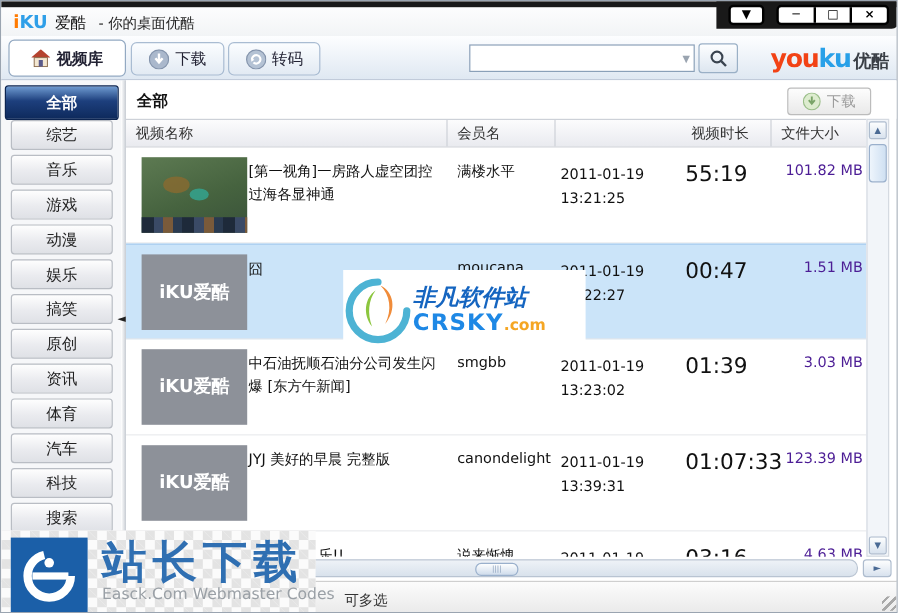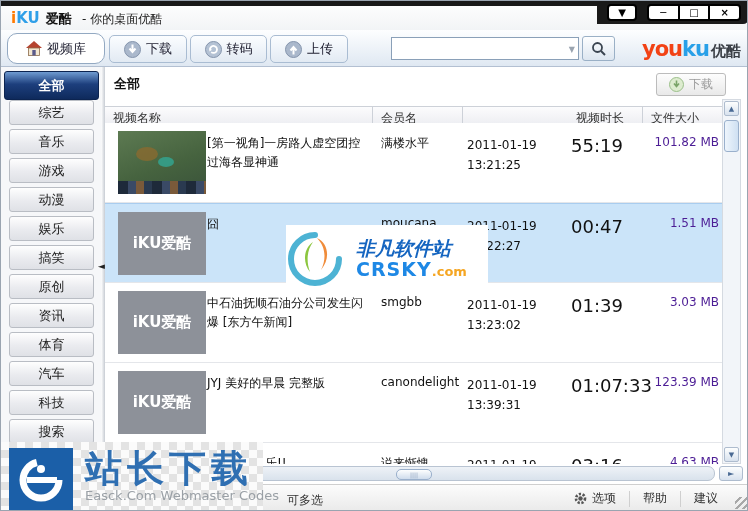--- a/index.html
+++ b/index.html
@@ -5,33 +5,33 @@
   * { margin:0; padding:0; box-sizing:border-box; }
   html,body { width:748px; height:511px; font-family:"DejaVu Sans","Liberation Sans",sans-serif; }
   .window { position:relative; width:748px; height:511px; background:#fff; overflow:hidden; border:1px solid #9aa4b0; }
 
   
   .top-edge { position:absolute; left:0; top:0; width:748px; height:5px; background:#191919; }
   .titlebar { position:absolute; left:0; top:0; width:748px; height:29px; background:linear-gradient(#ffffff,#f2f4f6); }
   .app-title { position:absolute; left:10px; top:8px; font-size:13px; color:#222; white-space:nowrap; }
   .logo-i { color:#ff7a00; font-weight:bold; font-size:15px; }
   .logo-ku { color:#2f9fe8; font-weight:bold; font-size:15px; }
-  .logo-brand { color:#111; font-weight:bold; font-size:13px; margin-left:2px; }
+  .logo-brand { color:#111; font-weight:normal; font-size:13px; margin-left:2px; }
   .logo-suffix { color:#222; font-size:12px; margin-left:6px; }
   .controls-bg { position:absolute; left:596px; top:0; width:152px; height:23px; background:#191919; border-radius:0 0 6px 0; }
   .winbtn { position:absolute; top:3px; height:17px; background:#fff; border:2px solid #000; border-radius:4px; display:flex; align-items:center; justify-content:center; font-size:10px; font-weight:bold; color:#000; cursor:pointer; }
   .btn-menu { left:606px; width:30px; }
   .btn-group { position:absolute; left:646px; top:3px; width:94px; height:17px; background:#fff; border:2px solid #000; border-radius:4px; display:flex; }
   .btn-group .gbtn { flex:1; display:flex; align-items:center; justify-content:center; font-size:10px; font-weight:bold; border-right:2px solid #000; cursor:pointer; }
   .btn-group .gbtn:last-child { border-right:none; }
 
   
   .toolbar { position:absolute; left:0; top:29px; width:748px; height:37px; background:linear-gradient(#fdfeff,#dfe8f2); border-bottom:1px solid #b3c0d2; }
   .tab { position:absolute; top:5px; height:28px; border:1px solid #a9bcd2; border-radius:5px; background:linear-gradient(#fbfdff,#e2eaf3); display:flex; align-items:center; justify-content:center; gap:5px; font-size:13px; color:#223; cursor:pointer; }
-  .tab.selected { top:3px; height:31px; background:#fff; border-color:#93a9c2; font-weight:normal;border-radius:10px; }
+  .tab.selected { top:3px; height:31px; background:#fff; border-color:#93a9c2; font-weight:bold; }
   .tab1 { left:6px; width:98px; }
   .tab2 { left:108px; width:78px; }
   .tab3 { left:189px; width:77px; }
   .tab4 { left:269px; width:78px; }
   .searchbox { position:absolute; left:390px; top:7px; width:188px; height:23px; background:#fff; border:1px solid #8aa0b8; }
   .searchbox input { position:absolute; left:2px; top:1px; width:166px; height:19px; border:none; outline:none; font-size:12px; }
   .search-dd { position:absolute; right:3px; top:7px; font-size:8px; color:#9aa4b0; cursor:pointer; }
   .searchbtn { position:absolute; left:581px; top:6px; width:33px; height:25px; border:1px solid #9ab0c6; border-radius:3px; background:linear-gradient(#fdfeff,#dde6f0); display:flex; align-items:center; justify-content:center; cursor:pointer; }
   .youku { position:absolute; right:8px; top:7px; font-weight:bold; white-space:nowrap; }
   .yk-you { color:#f24215; font-size:21px; letter-spacing:-1px; }
@@ -44,21 +44,21 @@
   .side-item.selected { left:3px; width:95px; height:29px; background:linear-gradient(#6f9bd1 0%,#1d3f7d 45%,#0e2a5c 100%); color:#fff; border-color:#0c2450; font-weight:bold; }
   .splitter { position:absolute; left:100px; top:66px; width:4px; height:417px; background:linear-gradient(90deg,#ffffff,#c7ccd3); cursor:col-resize; }
   .collapse-arrow { position:absolute; left:97px; top:260px; font-size:9px; color:#222; cursor:pointer; }
 
   
   .content { position:absolute; left:104px; top:66px; width:644px; height:417px; background:#fff; }
   .content-header { position:absolute; left:0; top:0; width:644px; height:32px; background:#fff; }
   .section-title { position:absolute; left:9px; top:8px; font-size:13px; font-weight:bold; color:#111; }
   .dl-btn { position:absolute; left:551px; top:6px; width:70px; height:23px; border:1px solid #bcbcbc; border-radius:3px; background:linear-gradient(#fdfdfd,#e9e9e9); display:flex; align-items:center; justify-content:center; gap:5px; font-size:12px; color:#9a9a9a; cursor:pointer; }
 
-  .thead { position:absolute; left:0; top:32px; width:617px; height:24px; background:linear-gradient(#fcfcfd,#e9eaef); border-top:1px solid #cdd1d8; border-bottom:1px solid #cdd1d8;margin-top:7px; }
+  .thead { position:absolute; left:0; top:32px; width:617px; height:24px; background:linear-gradient(#fcfcfd,#e9eaef); border-top:1px solid #cdd1d8; border-bottom:1px solid #cdd1d8; }
   .th { position:absolute; top:0; height:22px; line-height:22px; padding-left:8px; font-size:12px; color:#333; border-right:1px solid #cdd1d8; }
   .th1 { left:0; width:268px; } .th2 { left:268px; width:90px; } .th3 { left:358px; width:105px; } .th4 { left:463px; width:75px; } .th5 { left:538px; width:79px; border-right:none; }
 
   .rows { position:absolute; left:0; top:56px; width:617px; height:341px; overflow:hidden; }
   .row { position:absolute; left:0; width:617px; height:80px; background:#fff; border-bottom:1px solid #e4e6ea; cursor:pointer; }
   .row.selected { background:#cbe4f9; border-top:1px solid #a9cdef; }
   .r1 { top:0; } .r2 { top:80px; } .r3 { top:160px; } .r4 { top:240px; } .r5 { top:320px; }
   .thumb { position:absolute; left:13px; top:8px; width:88px; height:63px; }
   .thumb.placeholder { background:#8d9199; display:flex; align-items:center; justify-content:center; color:#fff; font-weight:bold; font-size:15px; letter-spacing:0; }
   .thumb.game { background:linear-gradient(160deg,#5d7a52 0%,#46633f 55%,#39523a 100%); position:absolute; }
@@ -85,21 +85,21 @@
   
   .statusbar { position:absolute; left:0; top:483px; width:748px; height:28px; background:linear-gradient(#fcfcfc,#e9e9e9); border-top:1px solid #cfcfcf; }
   .status-left { position:absolute; left:286px; top:7px; font-size:12px; color:#333; }
   .status-right { position:absolute; right:18px; top:0; height:27px; display:flex; align-items:center; }
   .status-item { display:flex; align-items:center; gap:5px; padding:0 13px; font-size:12px; color:#333; cursor:pointer; border-left:1px solid #cfcfcf; height:16px; }
   .status-item:first-child { border-left:none; }
   .grip { position:absolute; right:2px; bottom:3px; width:12px; height:12px; background:repeating-linear-gradient(135deg,transparent 0 3px,#a8a8a8 3px 5px); cursor:nwse-resize; }
 
   
   .wm-crsky { position:absolute; left:285px; top:224px; width:202px; height:68px; background:#fff; display:flex; align-items:center; z-index:30; }
-  .crsky-text { margin-left:12px; line-height:1.1; }
+  .crsky-text { margin-left:0; line-height:1.1; }
   .crsky-l1 { color:#1565c0; font-weight:bold; font-style:italic; font-size:19px; white-space:nowrap; }
   .crsky-l2 { font-weight:bold; }
   .crsky-name { color:#1e88e5; font-size:19px; letter-spacing:1px; }
   .crsky-suffix { color:#f5a623; font-size:13px; }
 
   .wm-easck { position:absolute; left:0; top:441px; width:262px; height:70px; z-index:40;
     background-image:linear-gradient(45deg,#e3e3e3 25%,transparent 25%,transparent 75%,#e3e3e3 75%),
                      linear-gradient(45deg,#e3e3e3 25%,transparent 25%,transparent 75%,#e3e3e3 75%);
     background-size:16px 16px; background-position:0 0,8px 8px; background-color:#fbfbfb; }
   .easck-logo { position:absolute; left:8px; top:6px; width:64px; height:64px; background:#1b5fa8; display:flex; align-items:center; justify-content:center; }
@@ -154,27 +154,20 @@
       <span>下载</span>
     </div>
     <div class="tab tab3">
       <svg class="icon-svg" width="17" height="17" viewBox="0 0 17 17">
           <circle cx="8.5" cy="8.5" r="8" fill="#b4c2d4" stroke="#8494ac" stroke-width="1"></circle>
           <path d="M5 8.5 a3.5 3.5 0 1 1 1.2 2.6" stroke="#fff" stroke-width="1.8" fill="none"></path>
           <polygon points="4.2,7.2 7,8.8 4.4,10.4" fill="#fff"></polygon>
         </svg>
       <span>转码</span>
     </div>
-    <div class="tab tab4">
-      <svg class="icon-svg" width="17" height="17" viewBox="0 0 17 17">
-          <circle cx="8.5" cy="8.5" r="8" fill="#aab8cc" stroke="#8494ac" stroke-width="1"></circle>
-          <path d="M8.5 13.5 v-6 M5.5 9.5 L8.5 6 L11.5 9.5" stroke="#fff" stroke-width="2" fill="none"></path>
-        </svg>
-      <span>上传</span>
-    </div>
     <div class="searchbox">
       <input type="text" placeholder="" style="">
       <span class="search-dd">▼</span>
     </div>
     <div class="searchbtn">
       <svg class="icon-svg" width="16" height="16" viewBox="0 0 16 16">
           <circle cx="6.5" cy="6.5" r="4.5" fill="none" stroke="#3a4450" stroke-width="1.8"></circle>
           <line x1="10" y1="10" x2="14" y2="14" stroke="#3a4450" stroke-width="2"></line>
         </svg>
     </div>
@@ -328,35 +321,20 @@
     <div class="hscroll">
       <div class="hs-track">
         <div class="hs-thumb">||||</div>
       </div>
       <div class="hs-right">►</div>
     </div>
   </div>
 
   <div class="statusbar">
     <div class="status-left">可多选</div>
-    <div class="status-right">
-      <div class="status-item">
-        <svg class="icon-svg" width="13" height="13" viewBox="0 0 13 13">
-            <circle cx="6.5" cy="6.5" r="4.5" fill="none" stroke="#555" stroke-width="2.6" stroke-dasharray="2.2 1.6"></circle>
-            <circle cx="6.5" cy="6.5" r="2.2" fill="#555"></circle>
-          </svg>
-        <span>选项</span>
-      </div>
-      <div class="status-item">
-          <span>帮助</span>
-        </div>
-      <div class="status-item">
-          <span>建议</span>
-        </div>
-    </div>
     <div class="grip"></div>
   </div>
 
   <div class="wm-crsky">
     <svg class="icon-svg" width="58" height="58" viewBox="0 0 58 58">
       <path d="M29 5 a24 24 0 1 0 24 24" fill="none" stroke="#4db3d4" stroke-width="6" stroke-linecap="round"></path>
       <path d="M31 8 C 42 13 45 28 35 40 C 41 28 39 16 31 8 Z" fill="#f08c3a"></path>
       <path d="M27 12 C 18 18 16 32 24 42 C 20 31 21 20 27 12 Z" fill="#8cc63f"></path>
     </svg>
     <div class="crsky-text">

